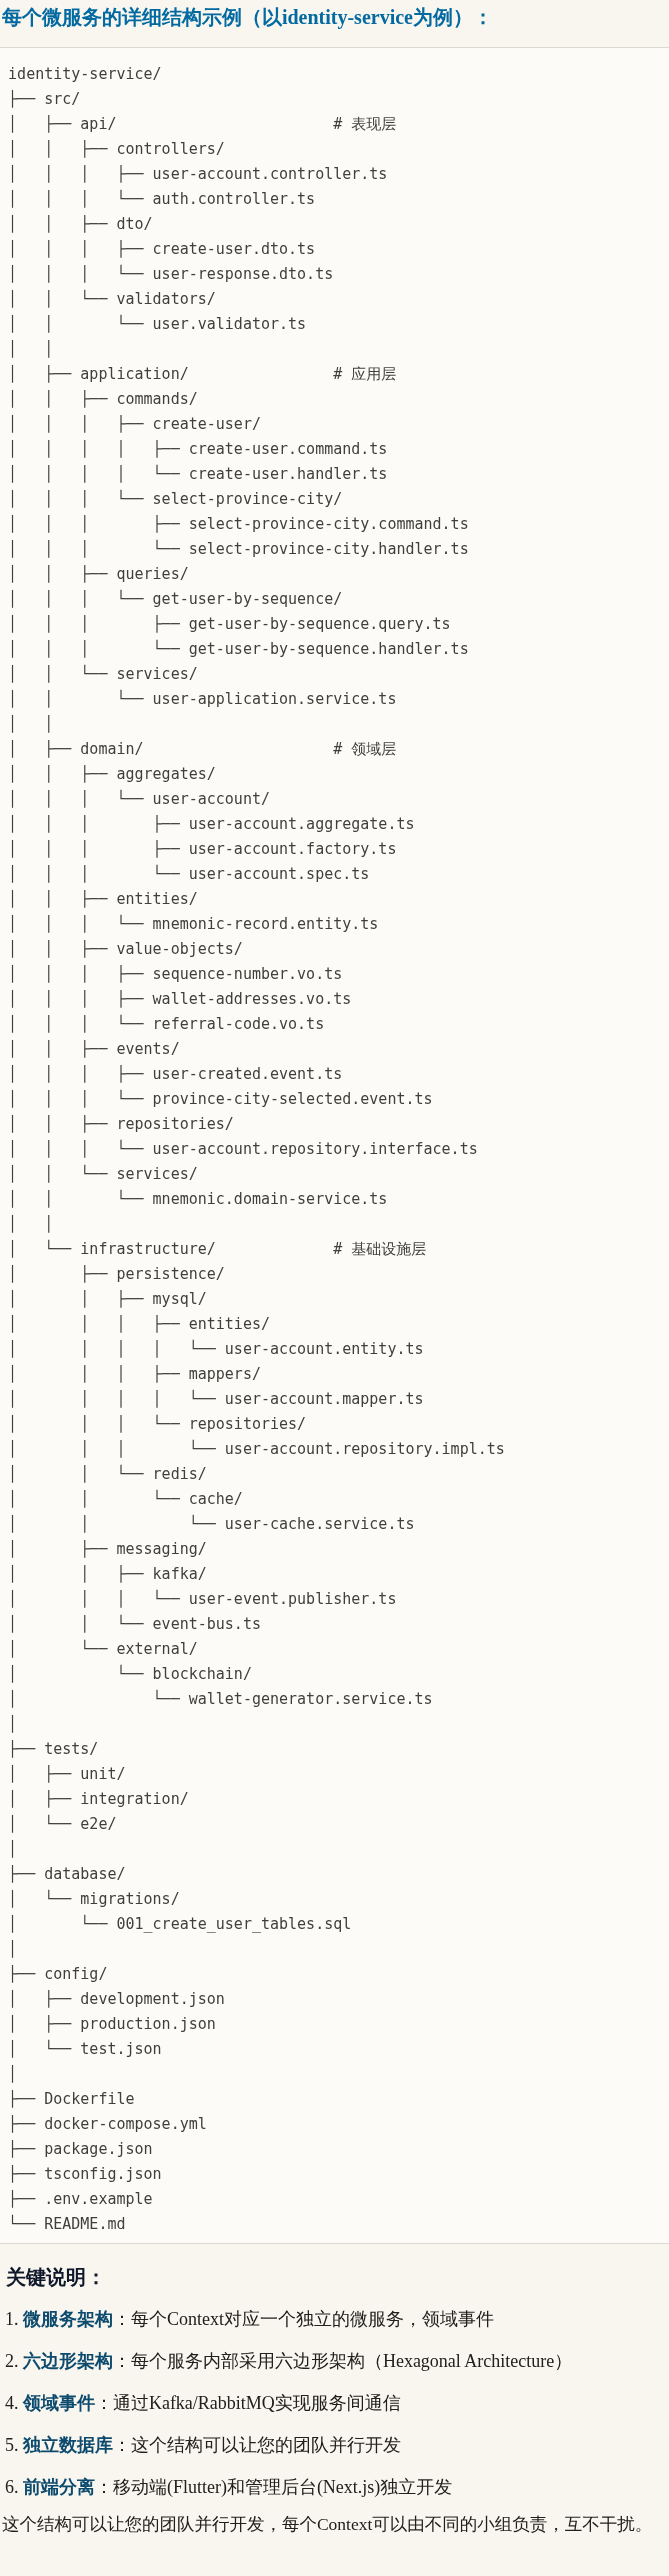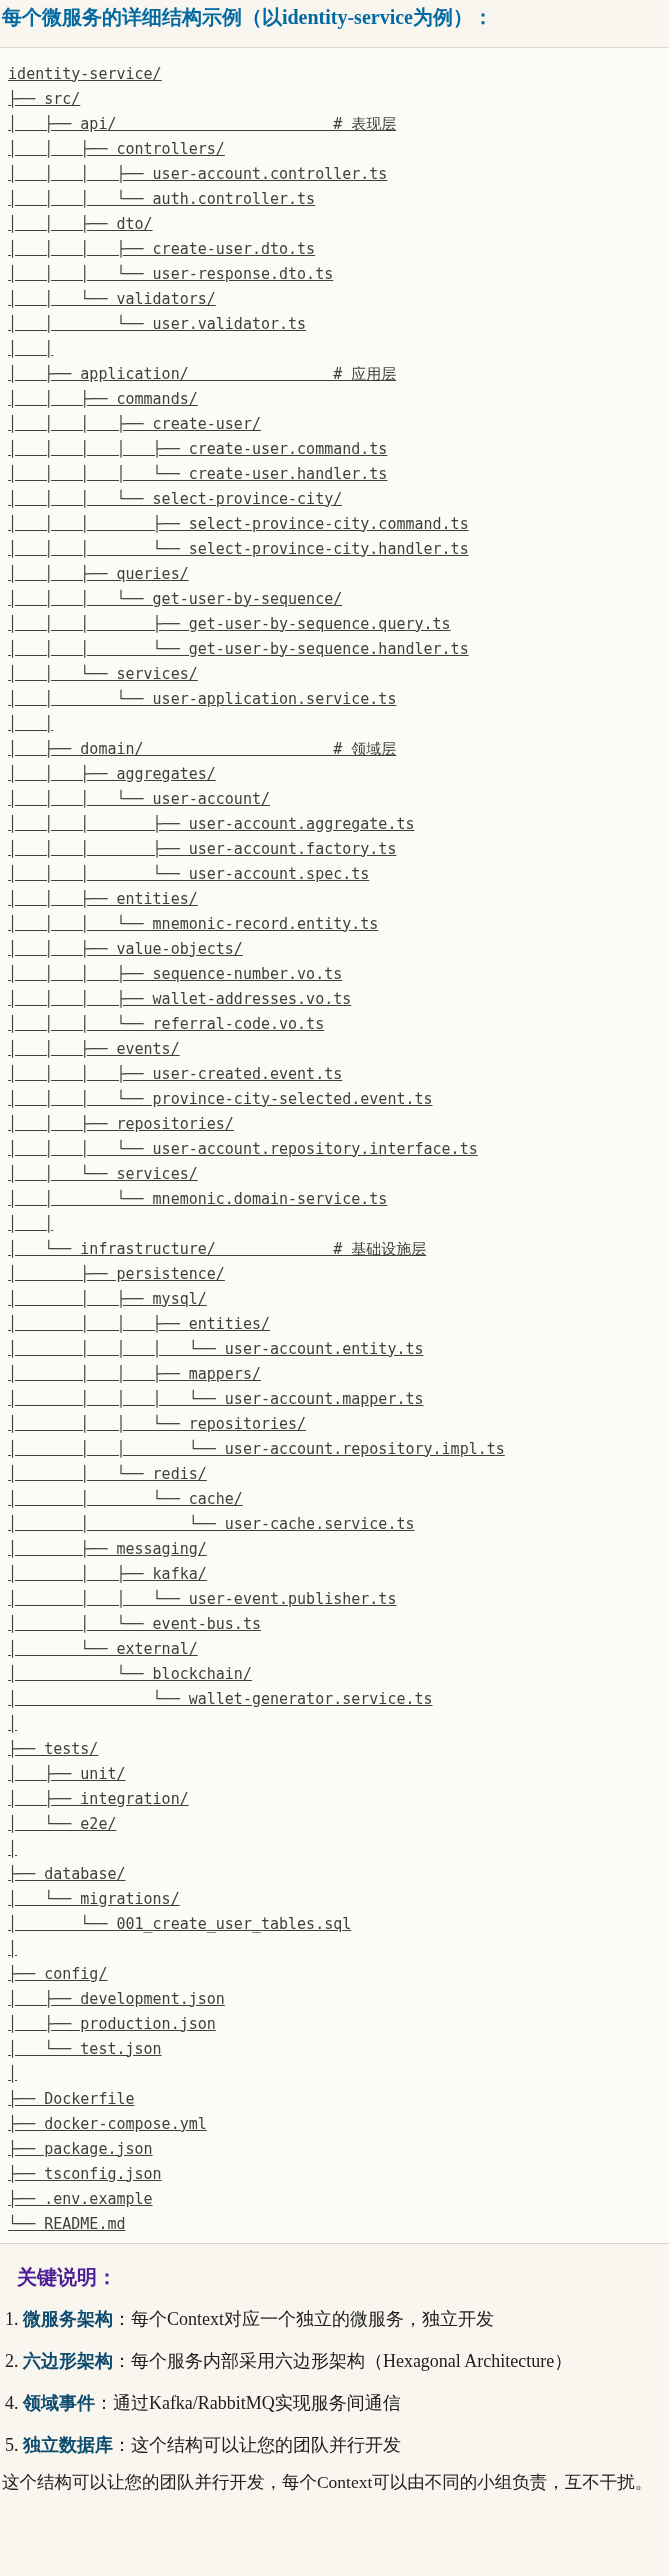--- a/index.html
+++ b/index.html
@@ -29,29 +29,28 @@
     border-bottom: 0.6px solid #DBD8CF;
     padding: 13.8px 5px 6.3px 8.1px;
   }
   .tree {
     margin: 0;
     font-family: "DejaVu Sans Mono", monospace;
     font-size: 15px;
     line-height: 25px;
     color: #403F3B;
     white-space: pre;
-    text-decoration: underline;
   }
   .notes-heading {
     font-size: 20px;
     line-height: 26px;
     font-weight: 700;
-    color: #4c1d95;
+    color: #0f172a;
     margin: 20px 0 0 0;
-    padding-left: 17px;
+    padding-left: 6px;
   }
   .notes-list {
     margin: 0;
     padding: 0;
   }
   .note-item {
     font-size: 18px;
     line-height: 24.4px;
     margin-top: 17.5px;
     padding-left: 5px;
@@ -168,35 +167,38 @@
 ├── tsconfig.json
 ├── .env.example
 └── README.md</pre>
   </div>
 
   <h2 class="notes-heading">关键说明：</h2>
 
   <div class="notes-list">
 
     <div class="note-item">
-      <span class="num">1.</span><strong>微服务架构</strong><span>：每个Context对应一个独立的微服务，独立开发</span>
+      <span class="num">1.</span><strong>微服务架构</strong><span>：每个Context对应一个独立的微服务，领域事件</span>
     </div>
 
     <div class="note-item">
       <span class="num">2.</span><strong>六边形架构</strong><span>：每个服务内部采用六边形架构（Hexagonal Architecture）</span>
     </div>
 
 
     <div class="note-item">
       <span class="num">4.</span><strong>领域事件</strong><span>：通过Kafka/RabbitMQ实现服务间通信</span>
     </div>
 
     <div class="note-item">
       <span class="num">5.</span><strong>独立数据库</strong><span>：这个结构可以让您的团队并行开发</span>
     </div>
 
+    <div class="note-item">
+      <span class="num">6.</span><strong>前端分离</strong><span>：移动端(Flutter)和管理后台(Next.js)独立开发</span>
+    </div>
 
   </div>
 
   <p class="footer-par">这个结构可以让您的团队并行开发，每个Context可以由不同的小组负责，互不干扰。</p>
 
 </div>
 
 
 </body></html>

